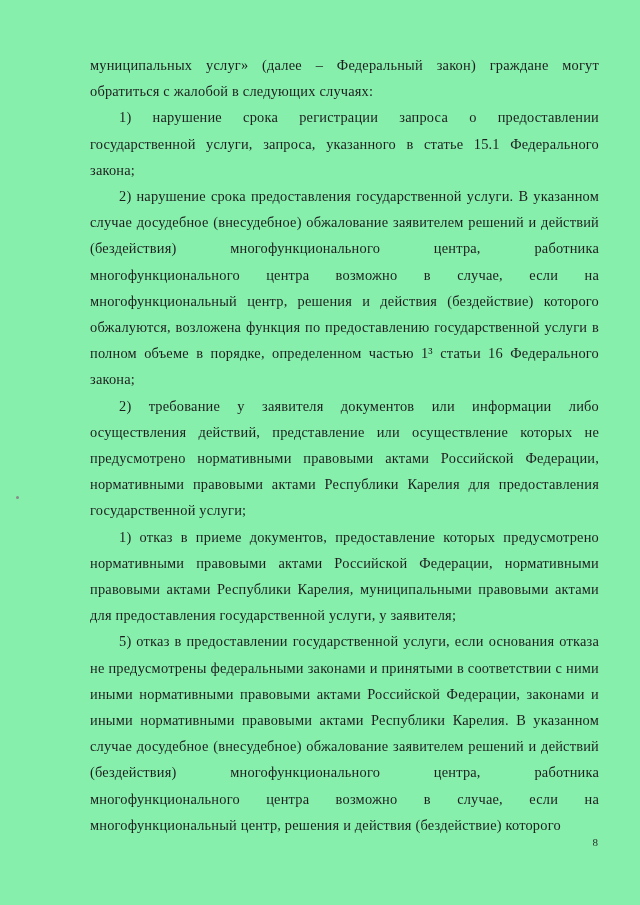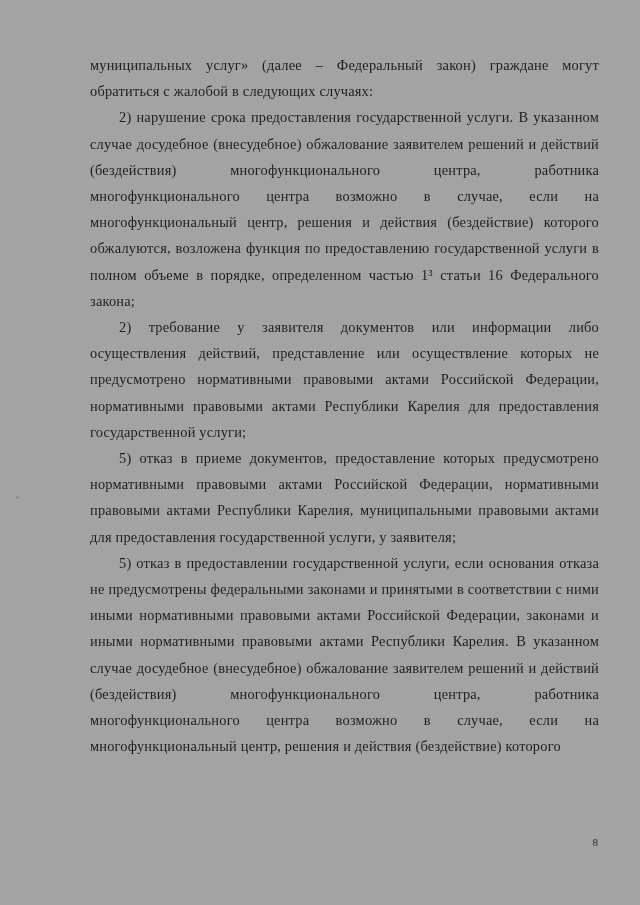--- a/index.html
+++ b/index.html
@@ -4,21 +4,21 @@
 <style>
   html, body {
     margin: 0;
     padding: 0;
     background: #ffffff;
   }
   .page {
     position: relative;
     width: 640px;
     height: 905px;
-    background: #a3a3a3;
+    background: #86efac;
     overflow: hidden;
     font-family: "Liberation Serif", "DejaVu Serif", serif;
     color: #1e1e1e;
   }
   .content {
     position: absolute;
     top: 52px;
     left: 90px;
     width: 509px;
   }
@@ -50,19 +50,20 @@
   }
 </style>
 </head>
 <body>
 
 <div class="page">
   <div class="scan-artifact-dot"></div>
   <div class="content">
 
   <p class="para">муниципальных услуг» (далее – Федеральный закон) граждане могут обратиться с жалобой в следующих случаях:</p>
+      <p class="para indent">1) нарушение срока регистрации запроса о предоставлении государственной услуги, запроса, указанного в статье 15.1 Федерального закона;</p>
       <p class="para indent">2) нарушение срока предоставления государственной услуги. В указанном случае досудебное (внесудебное) обжалование заявителем решений и действий (бездействия) многофункционального центра, работника многофункционального центра возможно в случае, если на многофункциональный центр, решения и действия (бездействие) которого обжалуются, возложена функция по предоставлению государственной услуги в полном объеме в порядке, определенном частью 1³ статьи 16 Федерального закона;</p>
       <p class="para indent">2) требование у заявителя документов или информации либо осуществления действий, представление или осуществление которых не предусмотрено нормативными правовыми актами Российской Федерации, нормативными правовыми актами Республики Карелия для предоставления государственной услуги;</p>
-      <p class="para indent">5) отказ в приеме документов, предоставление которых предусмотрено нормативными правовыми актами Российской Федерации, нормативными правовыми актами Республики Карелия, муниципальными правовыми актами для предоставления государственной услуги, у заявителя;</p>
+      <p class="para indent">1) отказ в приеме документов, предоставление которых предусмотрено нормативными правовыми актами Российской Федерации, нормативными правовыми актами Республики Карелия, муниципальными правовыми актами для предоставления государственной услуги, у заявителя;</p>
       <p class="para indent">5) отказ в предоставлении государственной услуги, если основания отказа не предусмотрены федеральными законами и принятыми в соответствии с ними иными нормативными правовыми актами Российской Федерации, законами и иными нормативными правовыми актами Республики Карелия. В указанном случае досудебное (внесудебное) обжалование заявителем решений и действий (бездействия) многофункционального центра, работника многофункционального центра возможно в случае, если на многофункциональный центр, решения и действия (бездействие) которого</p>
     </div>
   <div class="page-number">8</div>
 </div>
 
 </body></html>

